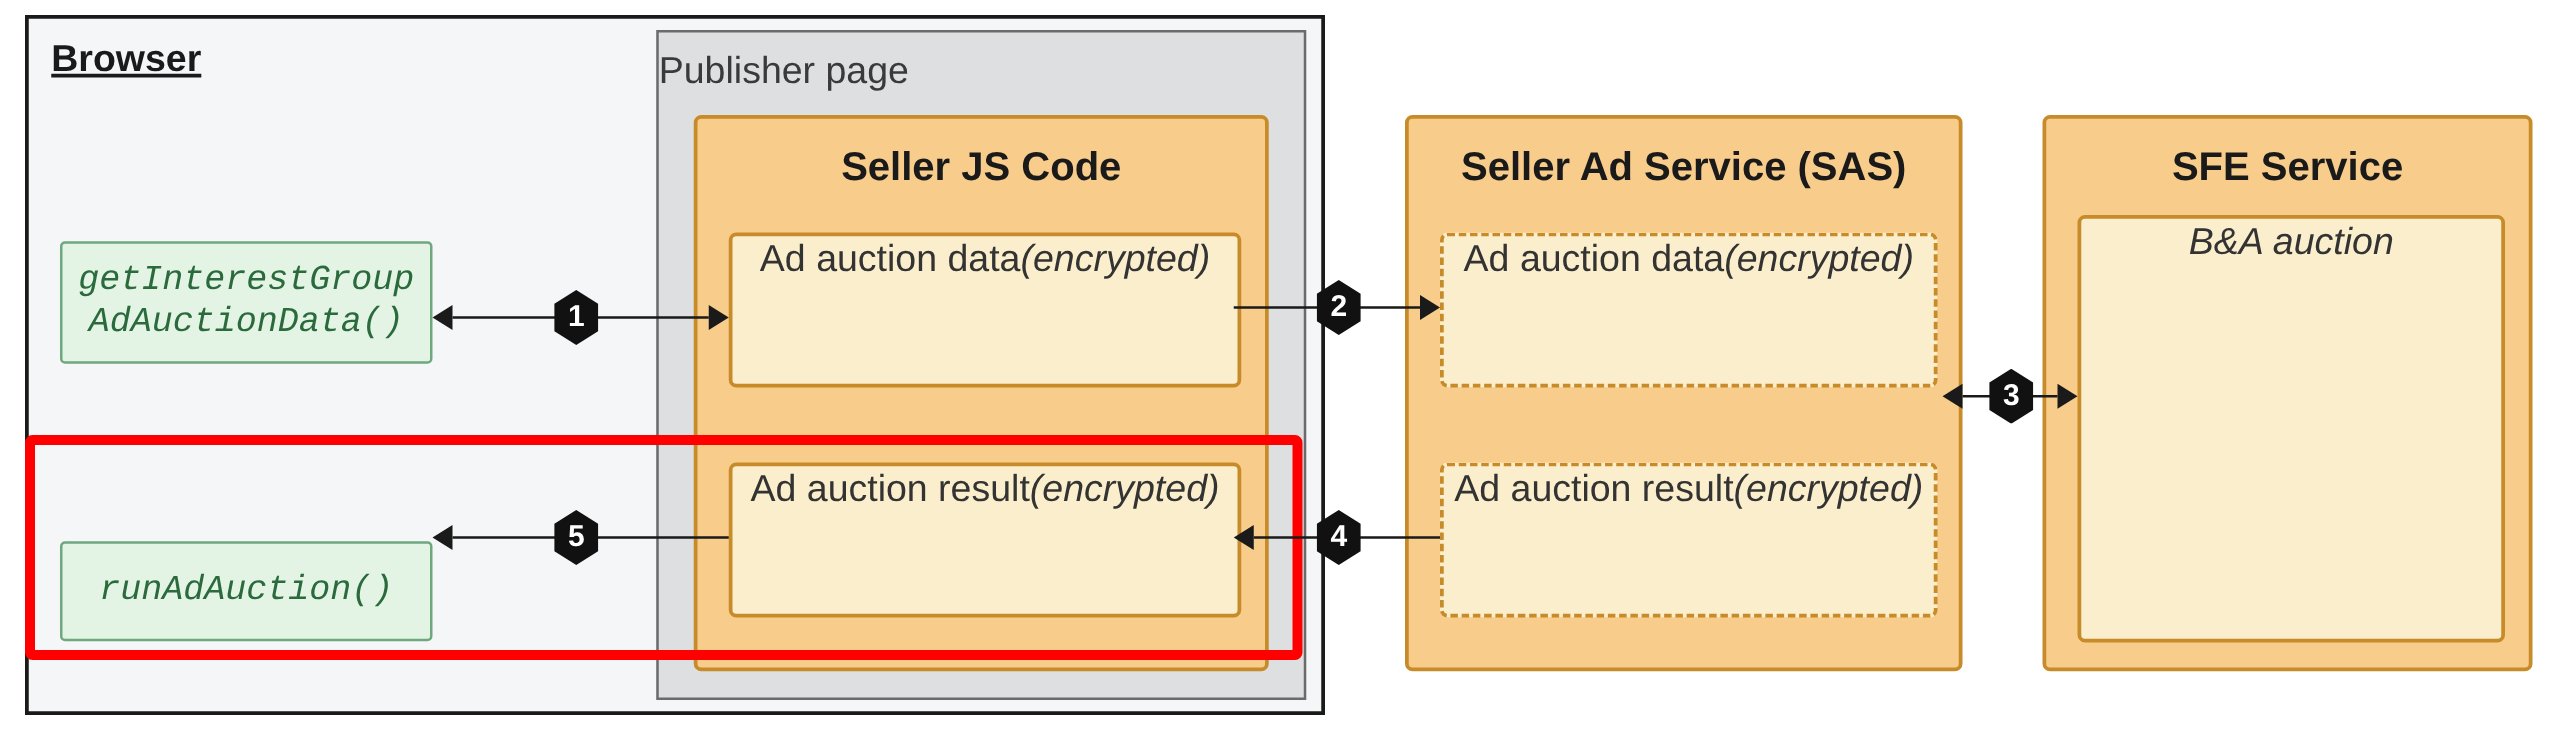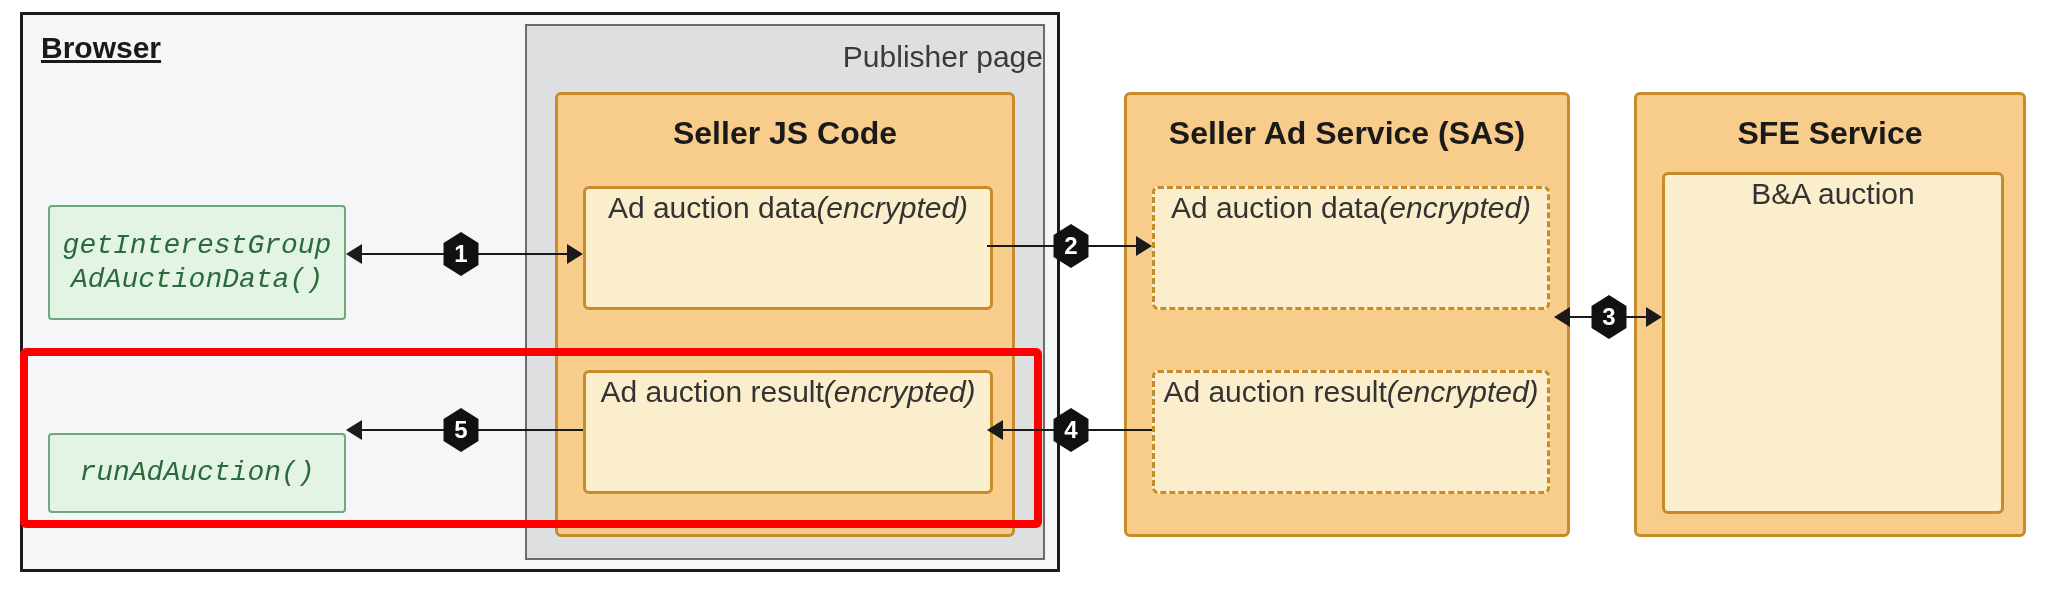--- a/index.html
+++ b/index.html
@@ -36,21 +36,21 @@
   
   .publisher-box {
     left: 525px; top: 24px;
     width: 520px; height: 536px;
     border: 2px solid #6b6b6b;
     background: #dddfe0;
   }
   .publisher-title {
     position: absolute;
     left: 0; right: 0; top: 14px;
-    text-align: right;
+    text-align: left;
     font-size: 30px;
     color: #3a3a3a;
   }
   
   .orange-panel {
     border: 3px solid #c78b2a;
     border-radius: 6px;
     background: #f8cd8b;
   }
   .orange-panel .panel-title {
@@ -169,25 +169,25 @@
     <div class="sub">(encrypted)</div>
   </div>
   <div class="card dashed" style="left:1152px; top:370px; width:392px; height:118px;">
     <div>Ad auction result</div>
     <div class="sub">(encrypted)</div>
   </div>
 
   <div class="box orange-panel sfe-panel">
     <div class="panel-title">SFE Service</div>
   </div>
-  <div class="card" style="left:1662px; top:172px; width:336px; height:336px;">
+  <div class="card" style="left:1662px; top:172px; width:336px; height:336px;font-style:italic;">
     <div>B&amp;A auction</div>
   </div>
 
-  <div class="api-card" style="left:48px; top:205px; width:298px; height:115px;">
+  <div class="api-card" style="left:48px; top:193px; width:298px; height:98px;">
     <span style="white-space:pre-line;">getInterestGroup
 AdAuctionData()</span>
   </div>
   <div class="api-card" style="left:48px; top:389px; width:298px; height:80px;margin-top:44px;">
     <span>runAdAuction()</span>
   </div>
 
   <div class="highlight-frame" style="left:20px; top:348px; width:1006px; height:164px;"></div>
 
   <div class="connector" style="left:362px; top:253px; width:205px;"></div>

